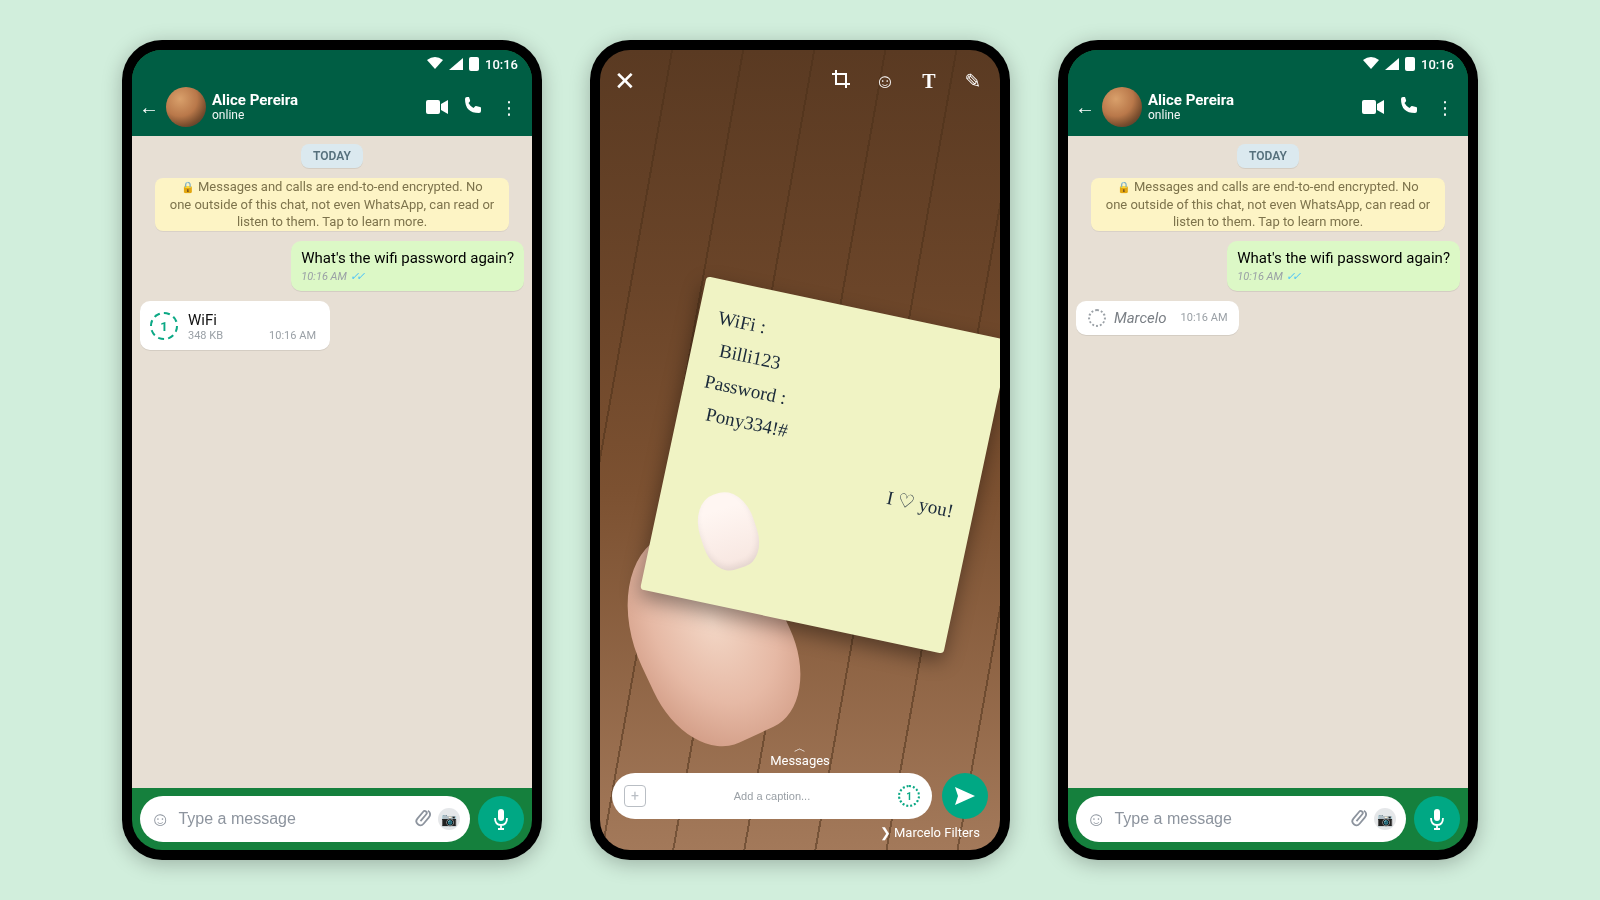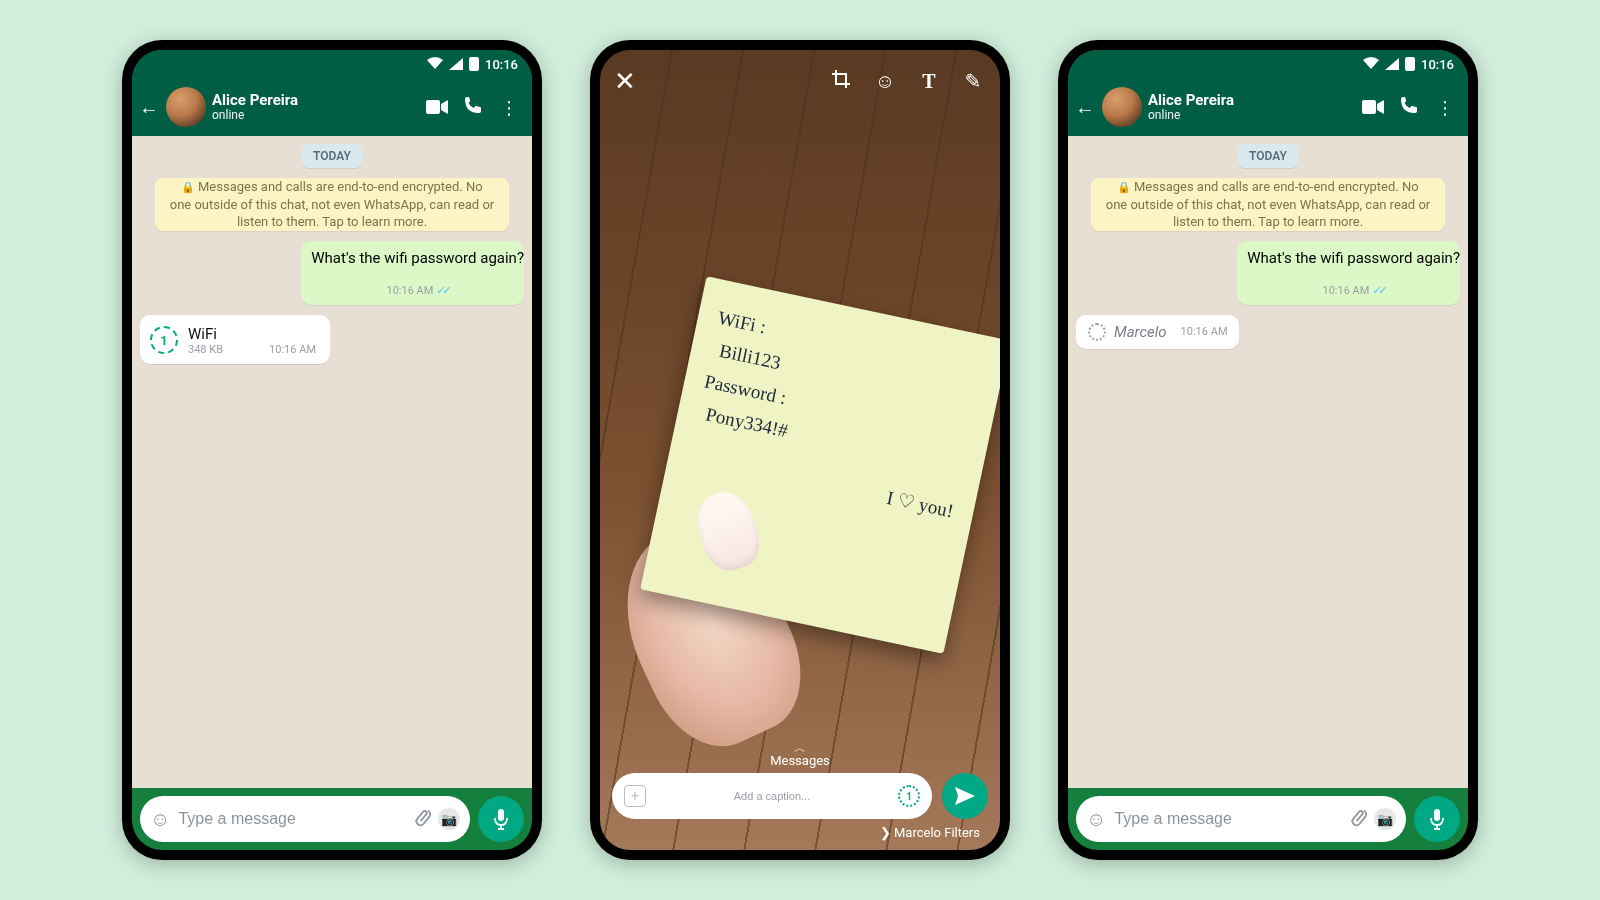--- a/index.html
+++ b/index.html
@@ -104,35 +104,36 @@
   padding: 0 14px;
   border-radius: 8px;
   width: 92%;
   box-shadow: 0 1px 0 rgba(0,0,0,.06);
   line-height: 1.35;
 }
 .infobox .lock::before { content:"🔒"; font-size:11px; margin-right:3px;}
 .bubble {
   max-width: 72%;
   border-radius: 10px;
-  padding: 8px 0 6px 10px;
+  padding: 8px 10px 6px 10px;
   font-size: 15px;
   line-height: 1.3;
   position: relative;
   box-shadow: 0 1px 0 rgba(0,0,0,.08);
 }
 .bubble.sent {
   align-self: flex-end;
   background: #dcf8c6;
 }
 .bubble .meta {
   font-size: 11px;
   color: #9aa0a6;
-  text-align: center;
-  margin-top: 16px;
+  text-align: left;
+  margin-top: 2px;
+  font-style: italic;
 }
 .bubble .meta .ticks { color:#4fc3f7; margin-left:3px; letter-spacing:-3px;}
 
 .photobubble {
   align-self: flex-start;
   background:#fff;
   border-radius:10px;
   padding:10px 14px 8px 10px;
   display:flex;
   align-items:center;

